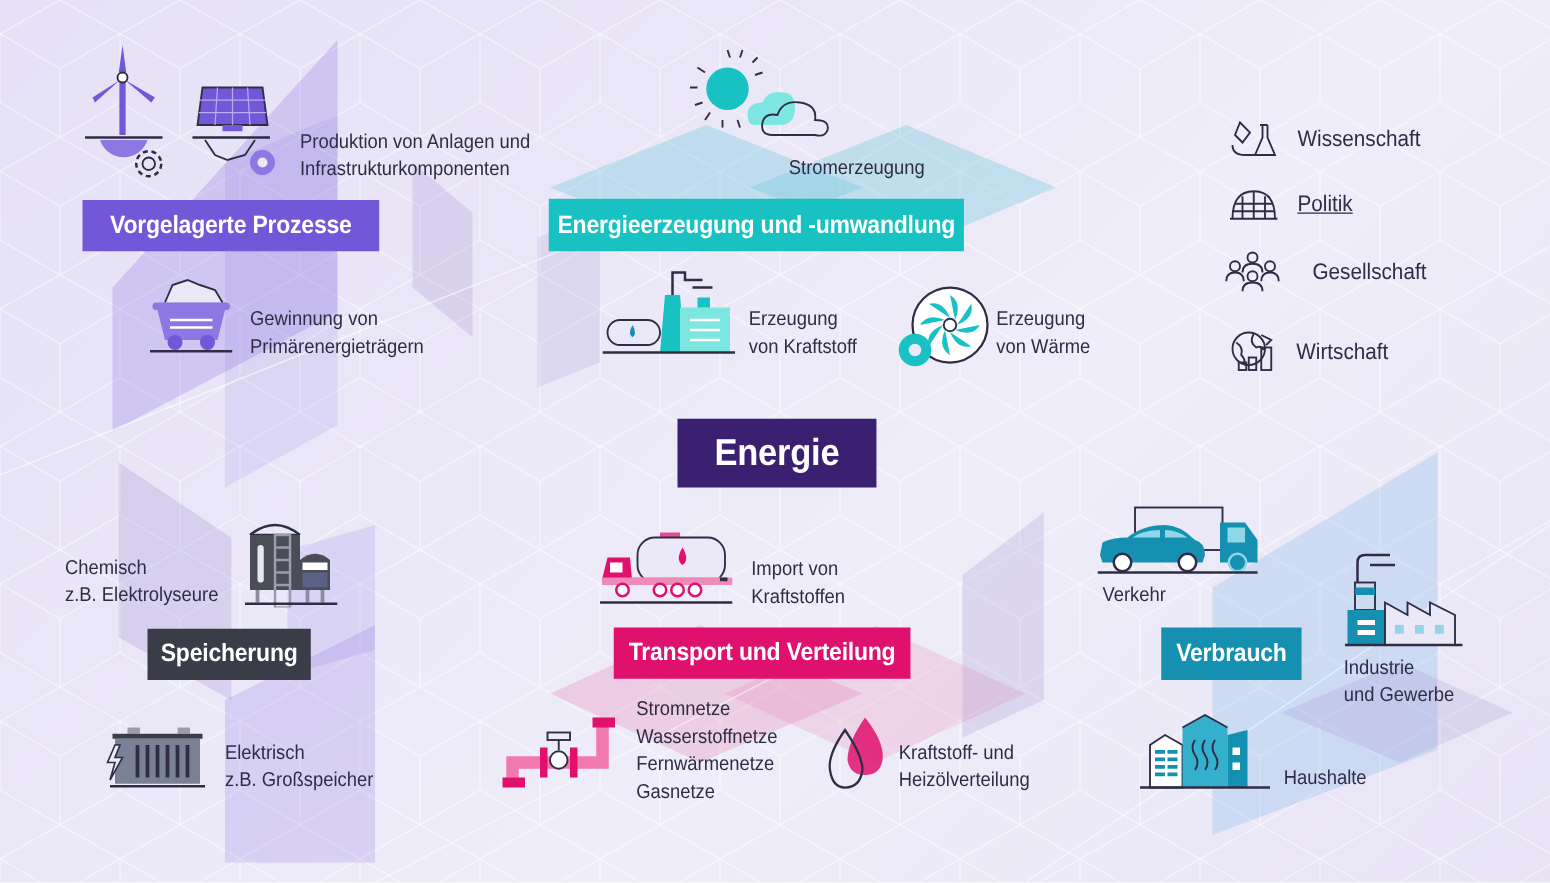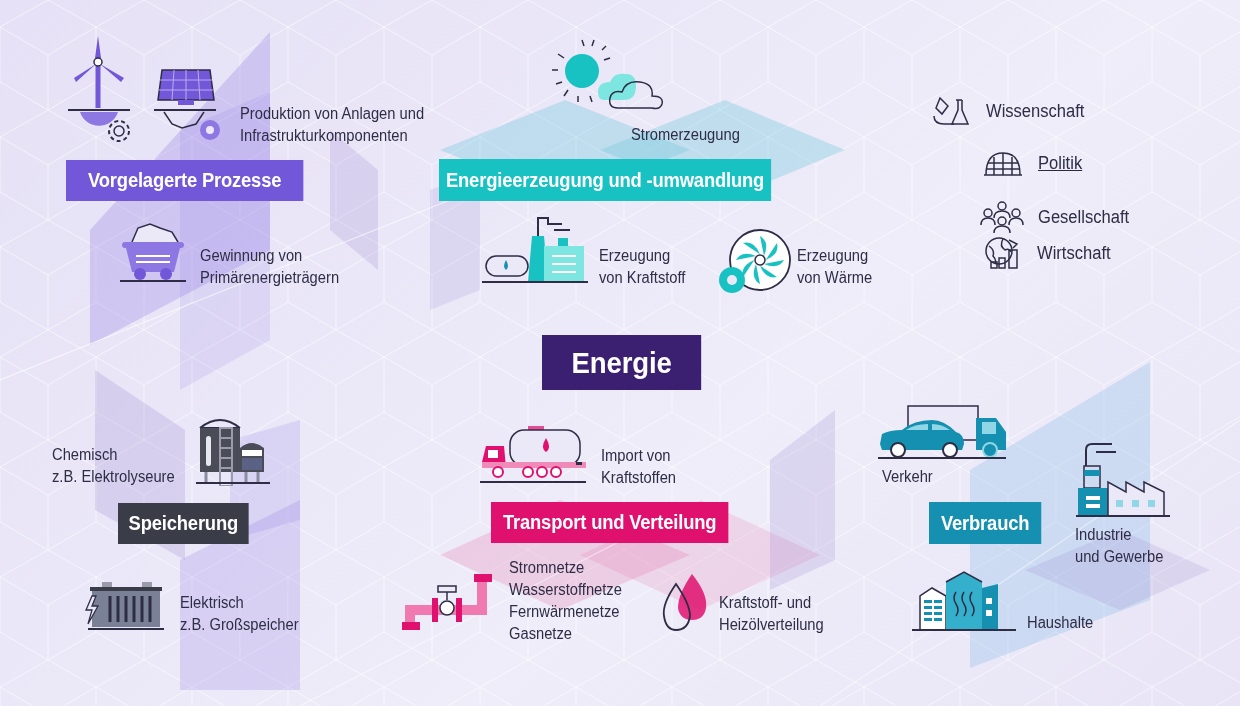--- a/index.html
+++ b/index.html
@@ -172,21 +172,21 @@
     <circle cx="44" cy="32" r="5" fill="#fff" stroke="#2e2d45" stroke-width="1.5"></circle>
     <circle cx="16" cy="52" r="13" fill="#19c2c2"></circle>
     <circle cx="16" cy="52" r="5" fill="#ebe8f8"></circle>
   </svg>
 </div>
 <div class="txt" style="left:797px;top:245px;">
   <div>Erzeugung</div>
   <div>von Wärme</div>
 </div>
 
-<div class="right-item" style="left:930px;top:94px;text-align:right;">
+<div class="right-item" style="left:982px;top:94px;text-align:right;">
   <svg width="42" height="34" viewBox="0 0 42 34">
     <g fill="none" stroke="#2e2d45" stroke-width="1.5">
       <path d="M10 4 L18 12 L12 20 L6 14 Z"></path>
       <path d="M4 22 Q4 30 14 30 L24 30"></path>
       <path d="M26 6 L32 6 M28 6 L28 16 L22 30 L38 30 L32 16 L32 6"></path>
     </g>
   </svg>
   <span class="rtxt">Wissenschaft</span>
 </div>
 <div class="right-item" style="left:982px;top:149px;text-decoration:underline;">
@@ -196,36 +196,36 @@
       <line x1="2" y1="26" x2="40" y2="26"></line>
       <line x1="12" y1="8" x2="12" y2="26"></line>
         <line x1="21" y1="4" x2="21" y2="26"></line>
         <line x1="30" y1="8" x2="30" y2="26"></line>
       <line x1="6" y1="14" x2="36" y2="14"></line>
         <line x1="4" y1="20" x2="38" y2="20"></line>
     </g>
   </svg>
   <span class="rtxt">Politik</span>
 </div>
-<div class="right-item" style="left:980px;top:200px;">
+<div class="right-item" style="left:980px;top:200px;gap:12px;">
   <svg width="44" height="34" viewBox="0 0 44 34">
     <g fill="none" stroke="#2e2d45" stroke-width="1.5">
       <circle cx="22" cy="6" r="4"></circle>
         <path d="M14 18 Q14 11 22 11 Q30 11 30 18"></path>
       <circle cx="8" cy="13" r="4"></circle>
         <path d="M1 25 Q1 18 8 18 Q15 18 15 25"></path>
       <circle cx="36" cy="13" r="4"></circle>
         <path d="M29 25 Q29 18 36 18 Q43 18 43 25"></path>
       <circle cx="22" cy="21" r="4"></circle>
         <path d="M14 33 Q14 26 22 26 Q30 26 30 33"></path>
     </g>
   </svg>
   <span class="rtxt">Gesellschaft</span>
 </div>
-<div class="right-item" style="left:983px;top:236px;text-align:center;">
+<div class="right-item" style="left:983px;top:264px;text-align:center;">
   <svg width="40" height="34" viewBox="0 0 40 34">
     <g fill="none" stroke="#2e2d45" stroke-width="1.5">
       <circle cx="16" cy="15" r="13"></circle>
       <path d="M6 10 Q12 14 10 20 Q14 24 12 28"></path>
         <path d="M20 3 Q16 10 22 14 Q26 12 28 16"></path>
       <rect x="8" y="26" width="6" height="6"></rect>
         <rect x="16" y="22" width="6" height="10"></rect>
         <rect x="26" y="14" width="8" height="18"></rect>
       <path d="M26 4 L34 8 L30 12"></path>
     </g>

